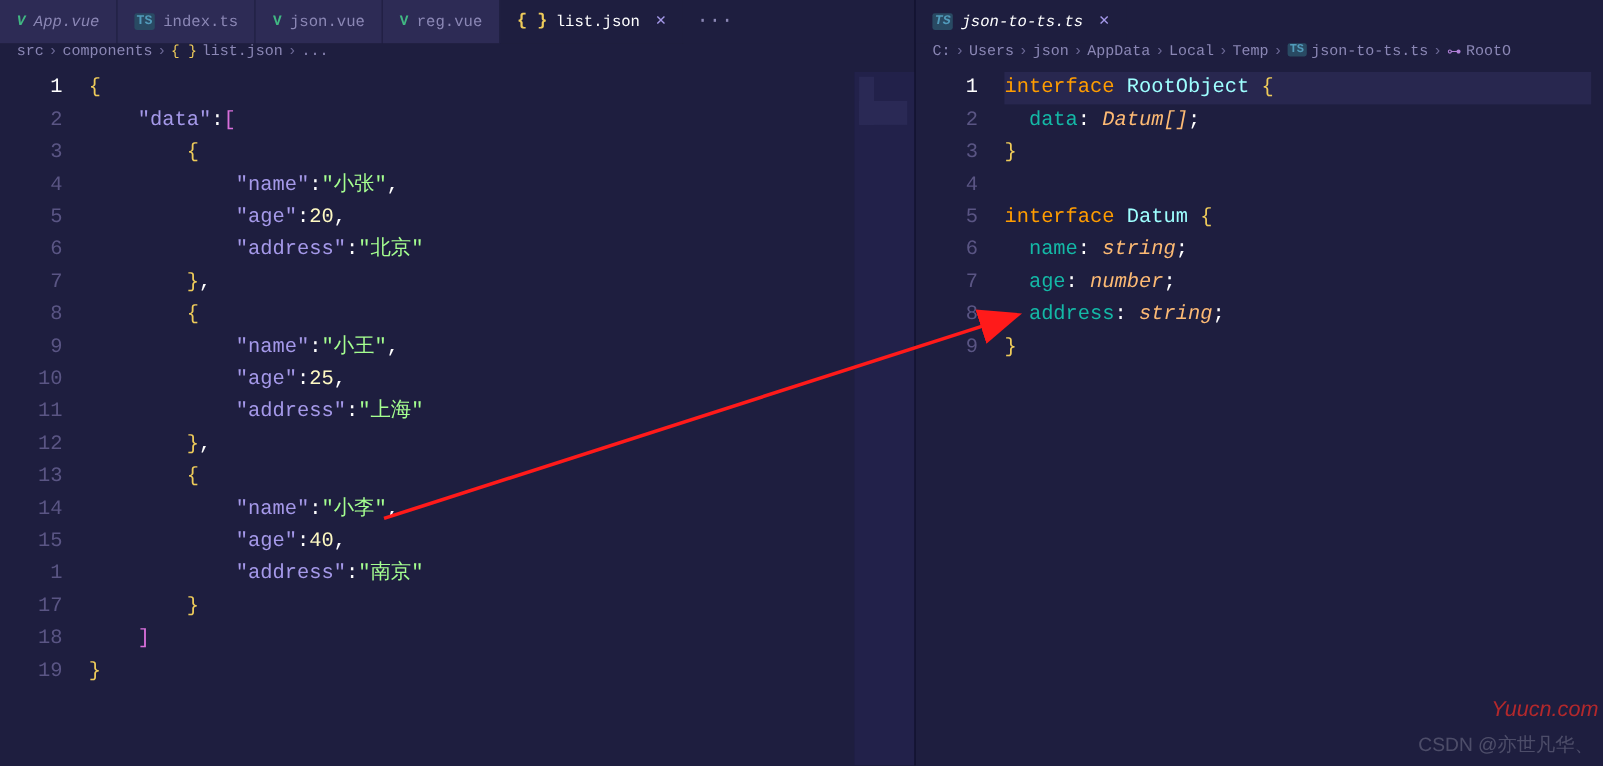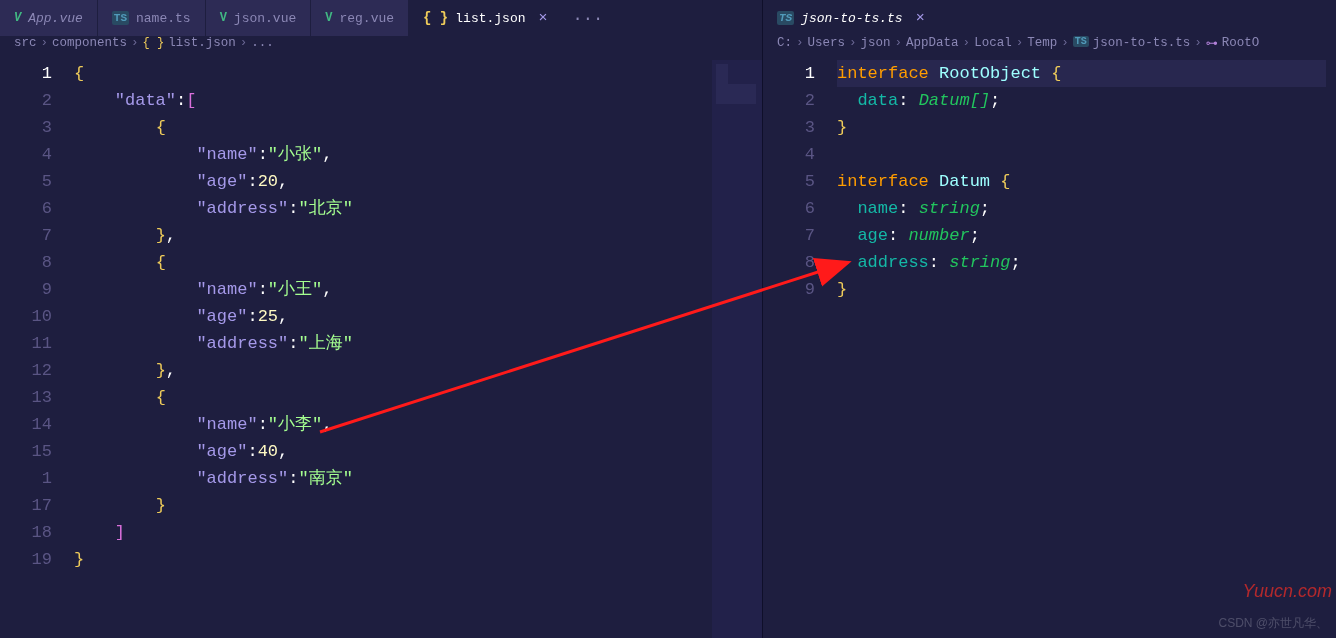--- a/index.html
+++ b/index.html
@@ -99,21 +99,21 @@
   background: linear-gradient(90deg,#3a3a6a 30%, transparent 30%),
               linear-gradient(0deg,#3a3a6a 50%, transparent 50%);
   opacity:0.35;
 }
 .tok-brace { color: #eecb5a; }
 .tok-bracket { color: #d96fdb; }
 .tok-key { color: #a599e9; }
 .tok-str { color: #a5ff90; }
 .tok-num { color: #fef9c3; }
 .tok-kw { color: #ff9d00; }
-.tok-type { color: #22c55e; font-style: italic; }
+.tok-type { color: #fdba74; font-style: italic; }
 .tok-punc { color: #ffffff; }
 .tok-ident { color: #9effff; }
 .tok-field { color: #14b8a6; }
 .line-hl { background: rgba(60,58,110,0.35); display:inline-block; width:100%; }
 .arrow {
   position: absolute;
   pointer-events: none;
   z-index: 50;
 }
 .watermark1 {
@@ -125,38 +125,38 @@
   font-family: Arial, sans-serif;
   font-style: italic;
   opacity: 0.9;
   margin-left: 20px;
 }
 .watermark2 {
   position: absolute;
   right: 8px;
   bottom: 6px;
   color: rgba(220,220,230,0.25);
-  font-size: 12px;
+  font-size: 16px;
   font-family: Arial, sans-serif;
 }
 </style>
 </head>
 <body>
 
 <div class="split">
 
   <div class="pane left">
     <div class="tab-bar">
       <div class="tab italic">
         <span class="icon-vue">V</span>
         <span>App.vue</span>
       </div>
       <div class="tab">
         <span class="icon-ts">TS</span>
-        <span>name.ts</span>
+        <span>index.ts</span>
       </div>
       <div class="tab">
         <span class="icon-vue">V</span>
         <span>json.vue</span>
       </div>
       <div class="tab">
         <span class="icon-vue">V</span>
         <span>reg.vue</span>
       </div>
       <div class="tab active">

